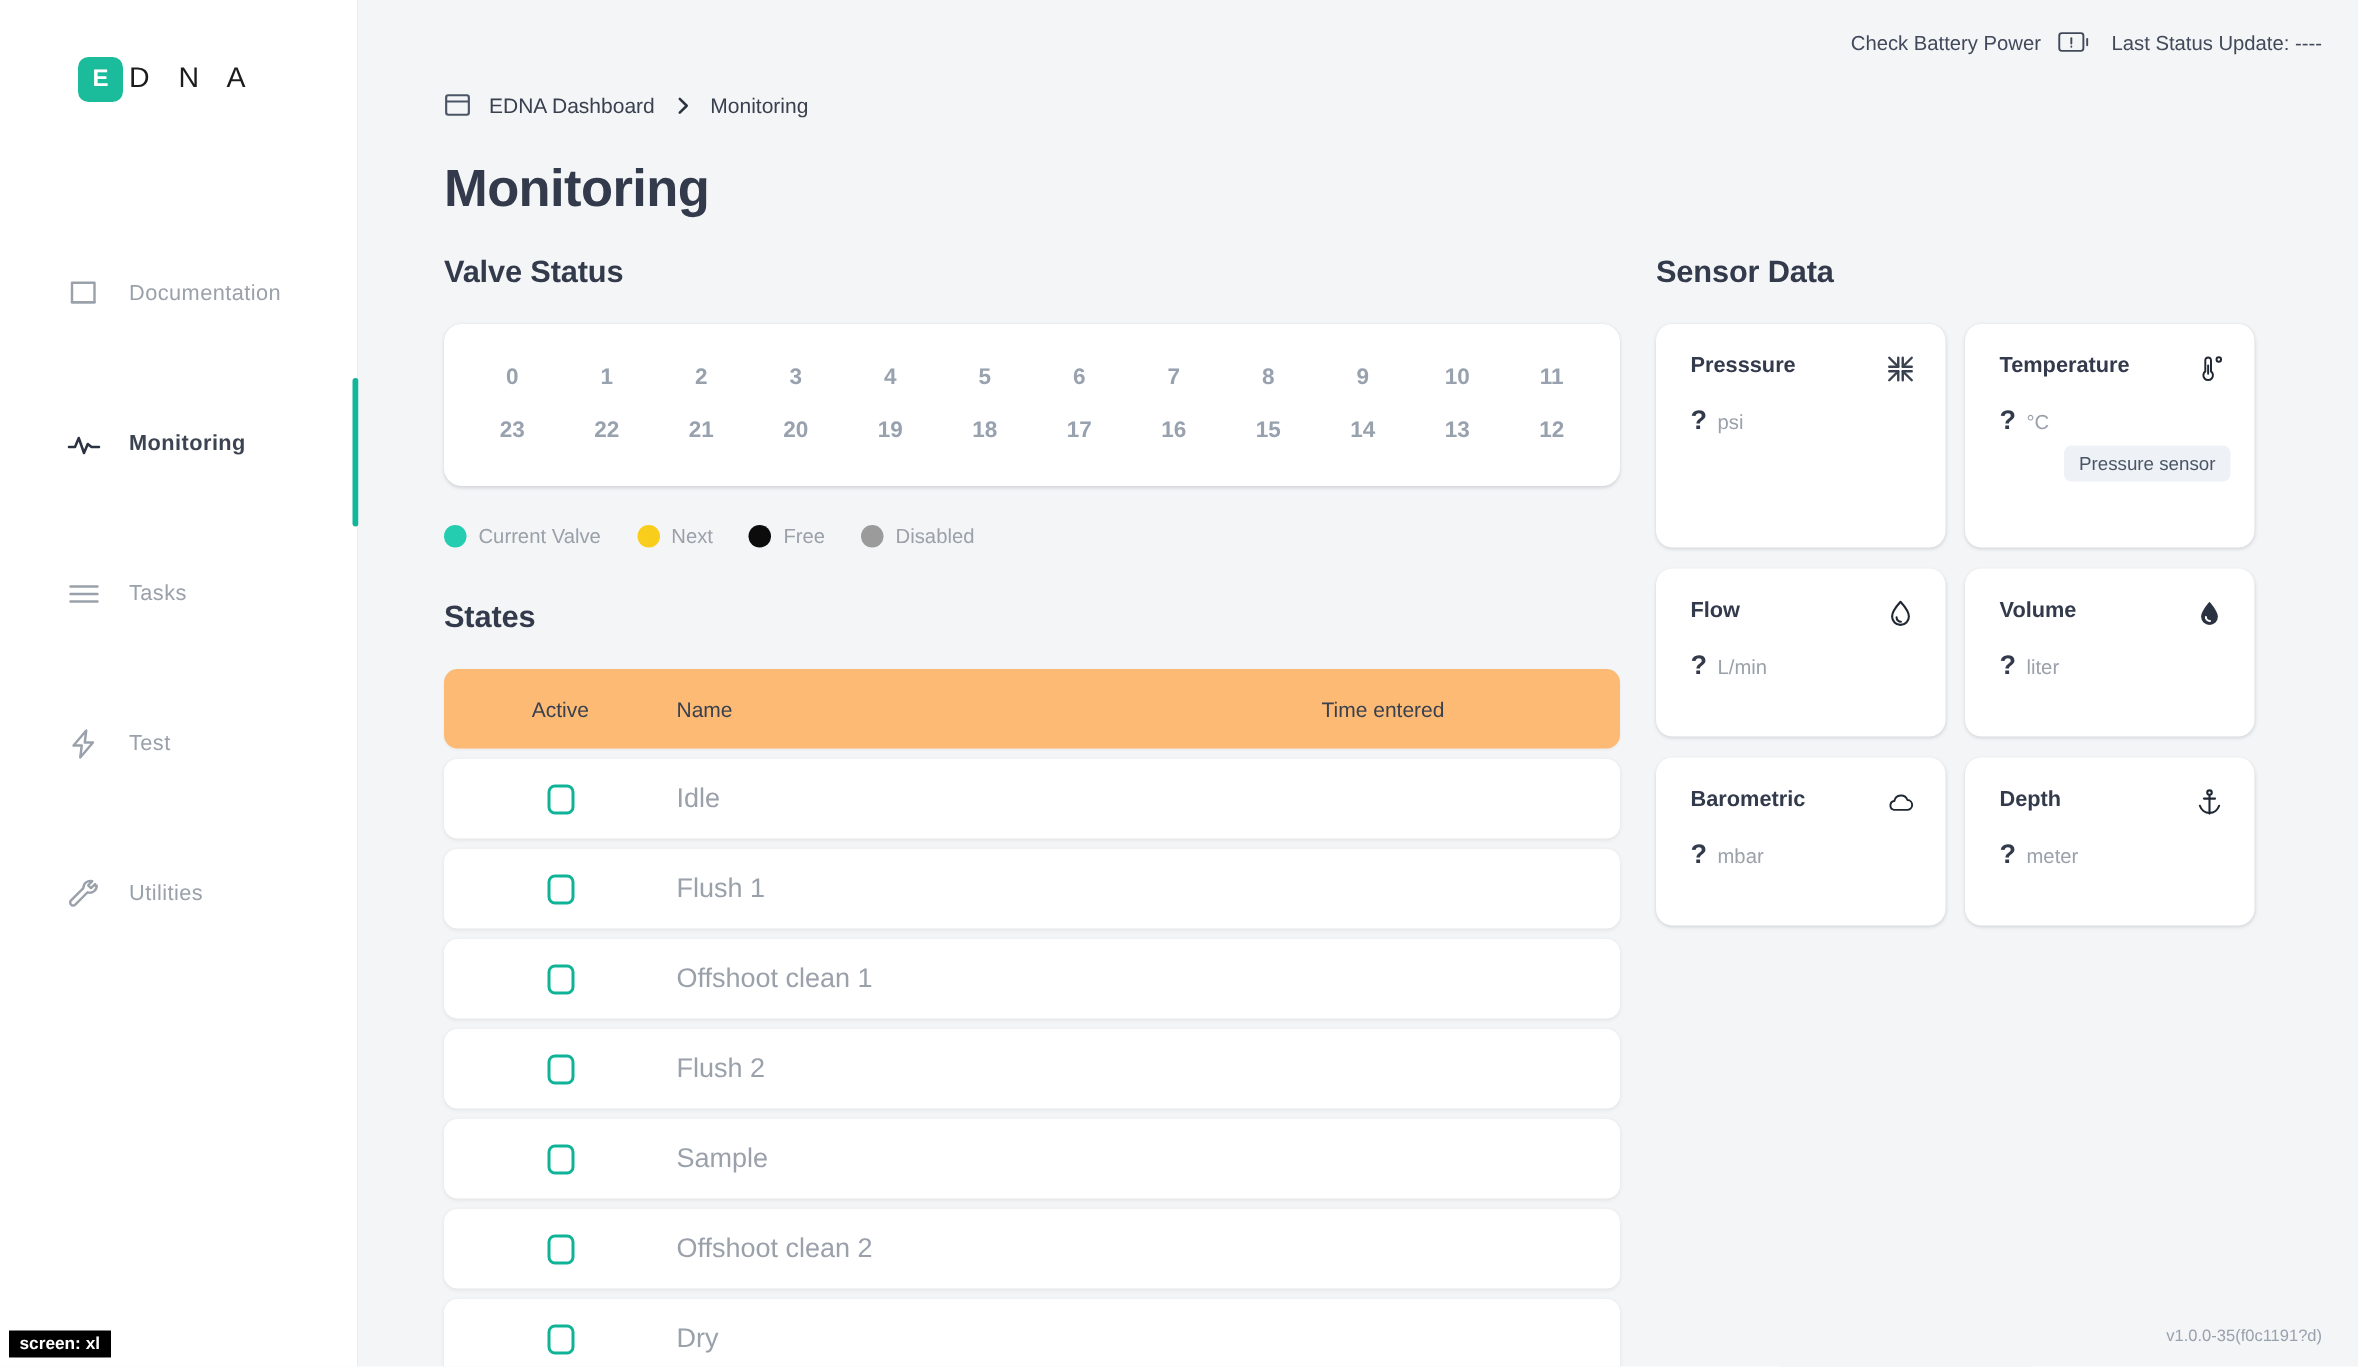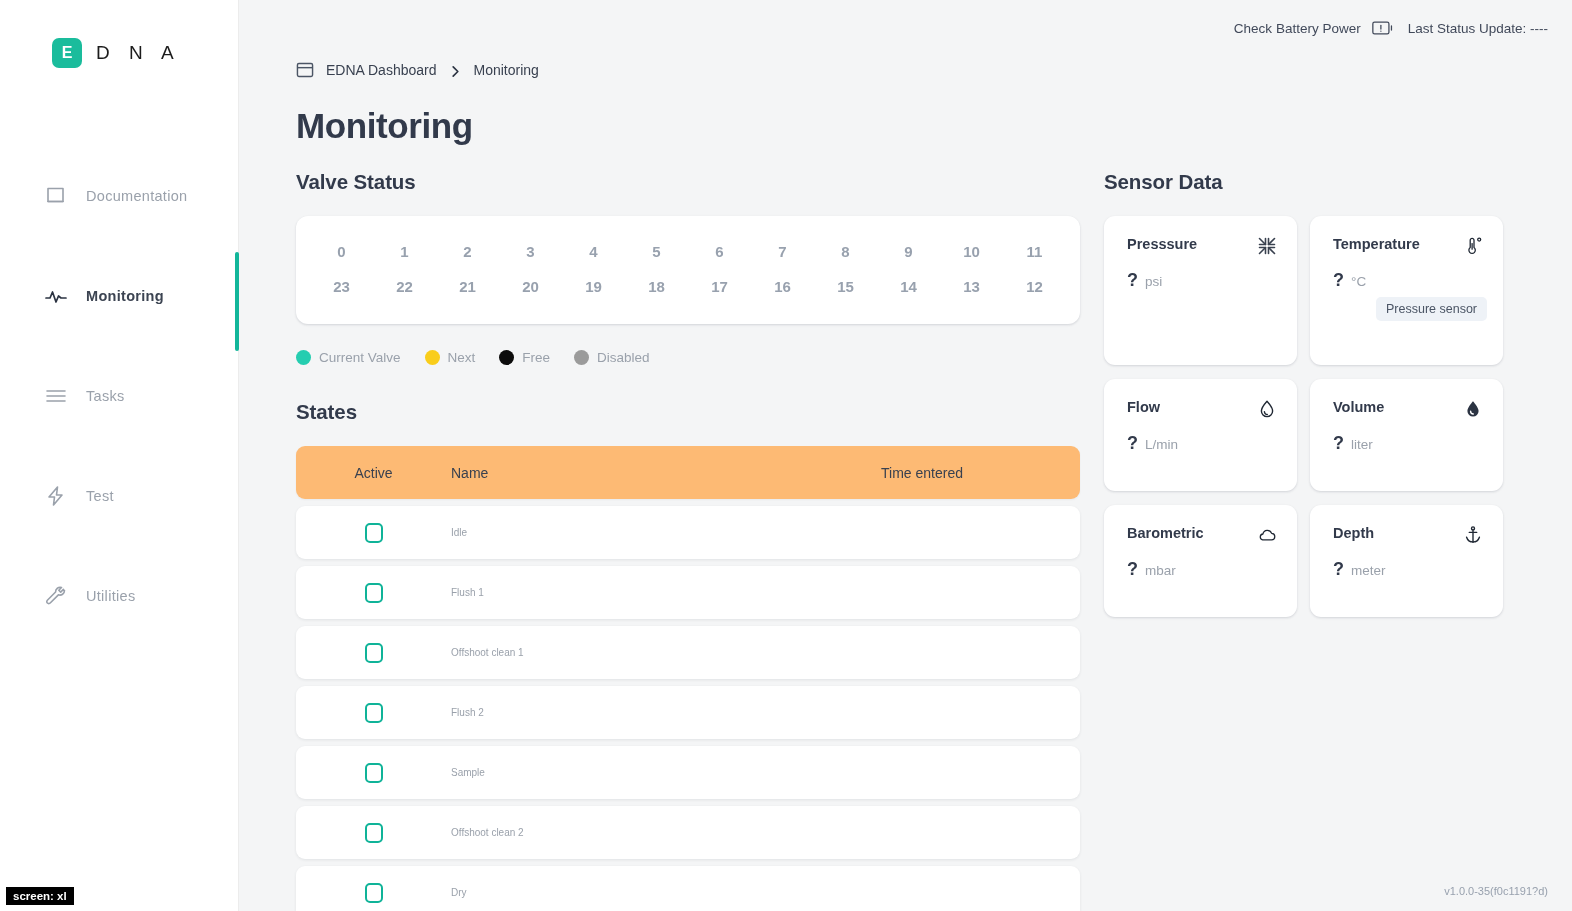--- a/index.html
+++ b/index.html
@@ -27,21 +27,21 @@
   }
   .logo-badge {
     width: 30px; height: 30px;
     background: #1abc9c;
     border-radius: 7px;
     display: flex; align-items: center; justify-content: center;
     color: #ffffff; font-size: 16px; font-weight: 700;
     letter-spacing: 0;
   }
   .logo-letters {
-    margin-left: 14px;
+    margin-left: 4px;
     font-size: 19px; font-weight: 400; color: #1c1c1c;
     letter-spacing: 7px;
   }
   .nav { margin-top: 78px; position: relative; }
   .nav-item {
     height: 100px;
     display: flex; align-items: center;
     padding-left: 44px;
     gap: 18px;
     cursor: pointer;
@@ -161,21 +161,21 @@
   }
   .cell-active { width: 155px; display:flex; justify-content:center; }
   .cbx {
     width: 18px; height: 20px;
     border: 2px solid #0fb398;
     border-radius: 5px;
     background: #ffffff;
     display: block;
     cursor: pointer;
   }
-  .cell-name { width: 430px; font-size: 10px; color: #9aa1ab; }
+  .cell-name { width: 430px; font-size: 18px; color: #9aa1ab; }
   .cell-time { flex: 1 1 auto; font-size: 14px; color: #9aa1ab; }
 
   
   .sensor-grid {
     display: grid;
     grid-template-columns: 193px 193px;
     gap: 14px 13px;
   }
   .sensor-card {
     background: #ffffff;

